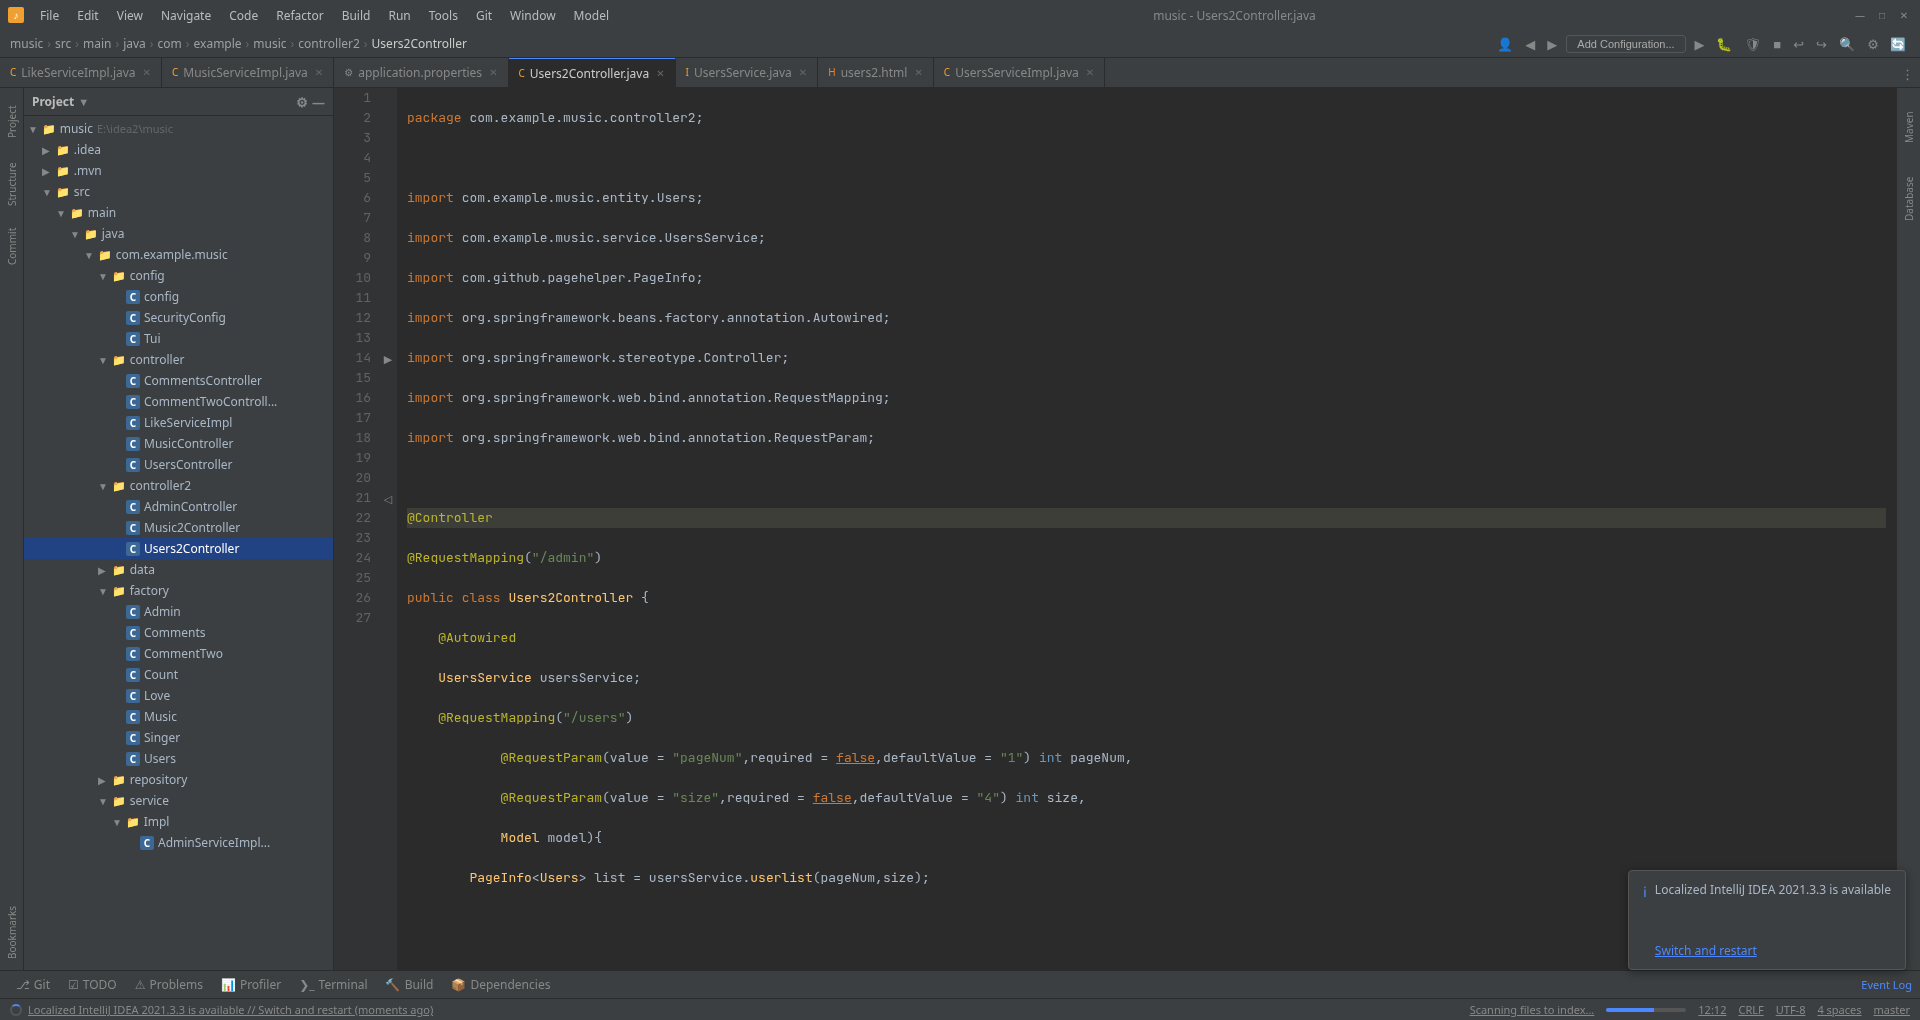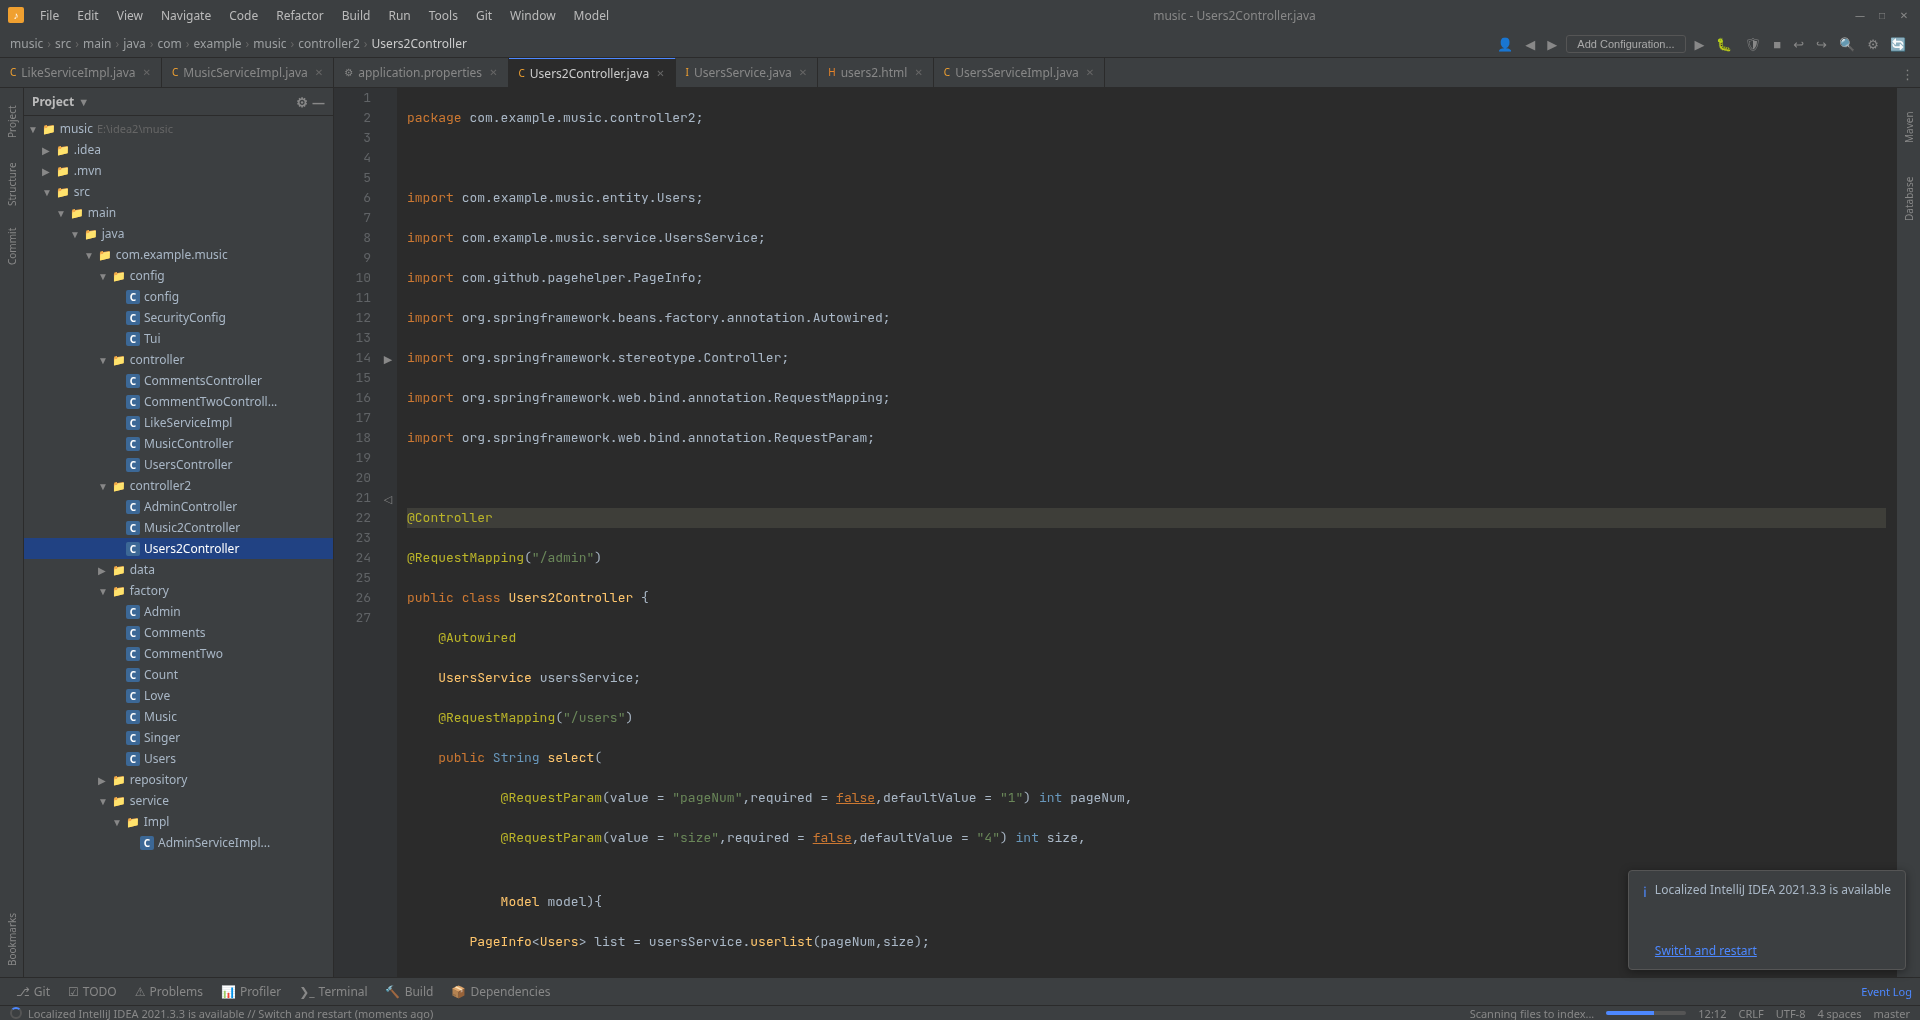--- a/index.html
+++ b/index.html
@@ -270,30 +270,31 @@
       gap: 4px;
       padding: 3px 8px;
       font-size: 12px;
       color: #888;
       cursor: pointer;
       border-radius: 3px;
     }
 
     
     .status-bar {
-      height: 15px;
+      height: 22px;
       background: #3c3f41;
       display: flex;
       align-items: center;
       padding: 0 10px;
       font-size: 11px;
       color: #888;
       gap: 8px;
       border-top: 1px solid #2b2b2b;
       flex-shrink: 0;
+      text-decoration: underline;
     }
     .status-left { display: flex; align-items: center; gap: 6px; }
     .status-right { margin-left: auto; display: flex; align-items: center; gap: 12px; }
     .status-spinner { width: 12px; height: 12px; border: 2px solid #555; border-top-color: #4d88ff; border-radius: 50%; animation: spin 1s linear infinite; display: inline-block; }
     @keyframes spin { to { transform: rotate(360deg); } }
     .progress-bar { width: 80px; height: 4px; background: #555; border-radius: 2px; overflow: hidden; }
     .progress-fill { height: 100%; width: 60%; background: #4d88ff; }
 
     
     .notification {
@@ -770,24 +771,23 @@
 <div style="line-height:20px; display:block;"><span class="kw">import</span> <span class="pkg">org.springframework.stereotype.Controller</span>;</div>
 <div style="line-height:20px; display:block;"><span class="kw">import</span> <span class="pkg">org.springframework.web.bind.annotation.RequestMapping</span>;</div>
 <div style="line-height:20px; display:block;"><span class="kw">import</span> <span class="pkg">org.springframework.web.bind.annotation.RequestParam</span>;</div>
 <div style="line-height:20px; display:block;"> </div>
 <div style="line-height:20px; display:block; background:#fffccc18;"><span class="ann">@Controller</span></div>
 <div style="line-height:20px; display:block;"><span class="ann">@RequestMapping</span>(<span class="str">"/admin"</span>)</div>
 <div style="line-height:20px; display:block;"><span class="kw">public</span> <span class="kw">class</span> <span class="cls">Users2Controller</span> {</div>
 <div style="line-height:20px; display:block;">    <span class="ann">@Autowired</span></div>
 <div style="line-height:20px; display:block;">    <span class="cls">UsersService</span> <span class="var">usersService</span>;</div>
 <div style="line-height:20px; display:block;">    <span class="ann">@RequestMapping</span>(<span class="str">"/users"</span>)</div>
-<div style="line-height:20px; display:block;">    <span class="kw">public</span> <span class="tp">String</span> <span class="fn">select</span>(</div>
 <div style="line-height:20px; display:block;">            <span class="ann">@RequestParam</span>(<span class="var">value</span> = <span class="str">"pageNum"</span>,<span class="var">required</span> = <span class="kw2">false</span>,<span class="var">defaultValue</span> = <span class="str">"1"</span>) <span class="tp">int</span> <span class="var">pageNum</span>,</div>
 <div style="line-height:20px; display:block;">            <span class="ann">@RequestParam</span>(<span class="var">value</span> = <span class="str">"size"</span>,<span class="var">required</span> = <span class="kw2">false</span>,<span class="var">defaultValue</span> = <span class="str">"4"</span>) <span class="tp">int</span> <span class="var">size</span>,</div>
-<div style="line-height:20px; display:block;margin-top:24px;">            <span class="cls">Model</span> <span class="var">model</span>){</div>
+<div style="line-height:20px; display:block;">            <span class="cls">Model</span> <span class="var">model</span>){</div>
 <div style="line-height:20px; display:block;">        <span class="cls">PageInfo</span>&lt;<span class="cls">Users</span>&gt; <span class="var">list</span> = <span class="var">usersService</span>.<span class="fn">userlist</span>(<span class="var">pageNum</span>,<span class="var">size</span>);</div>
 
 
 
 
 
       </div>
     </div>
   </div>
 

